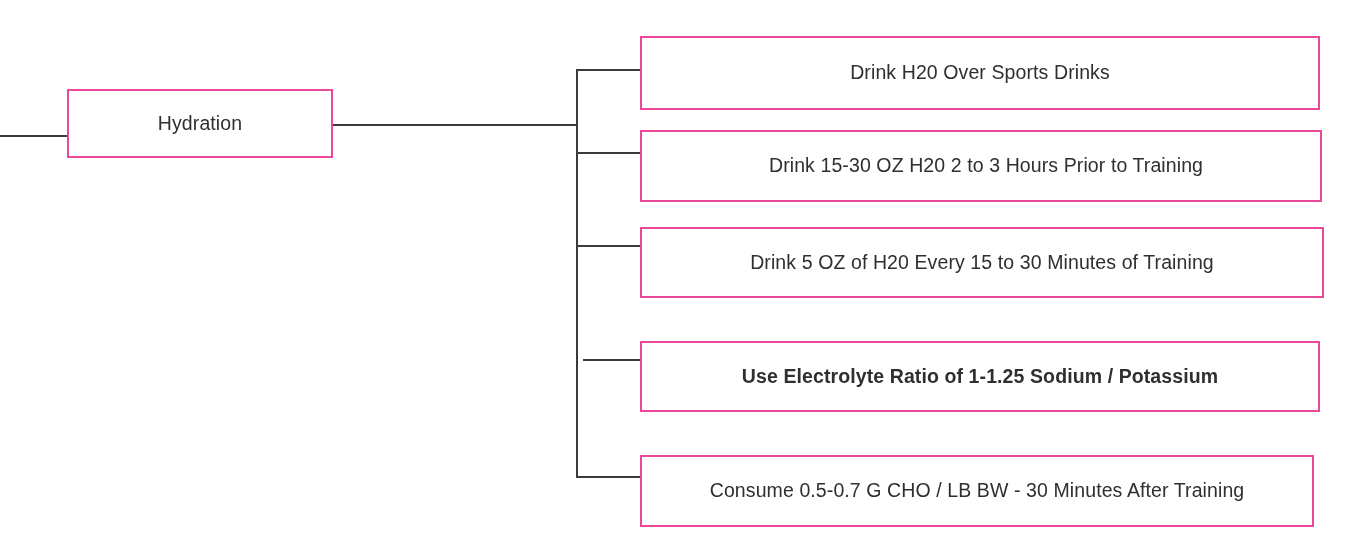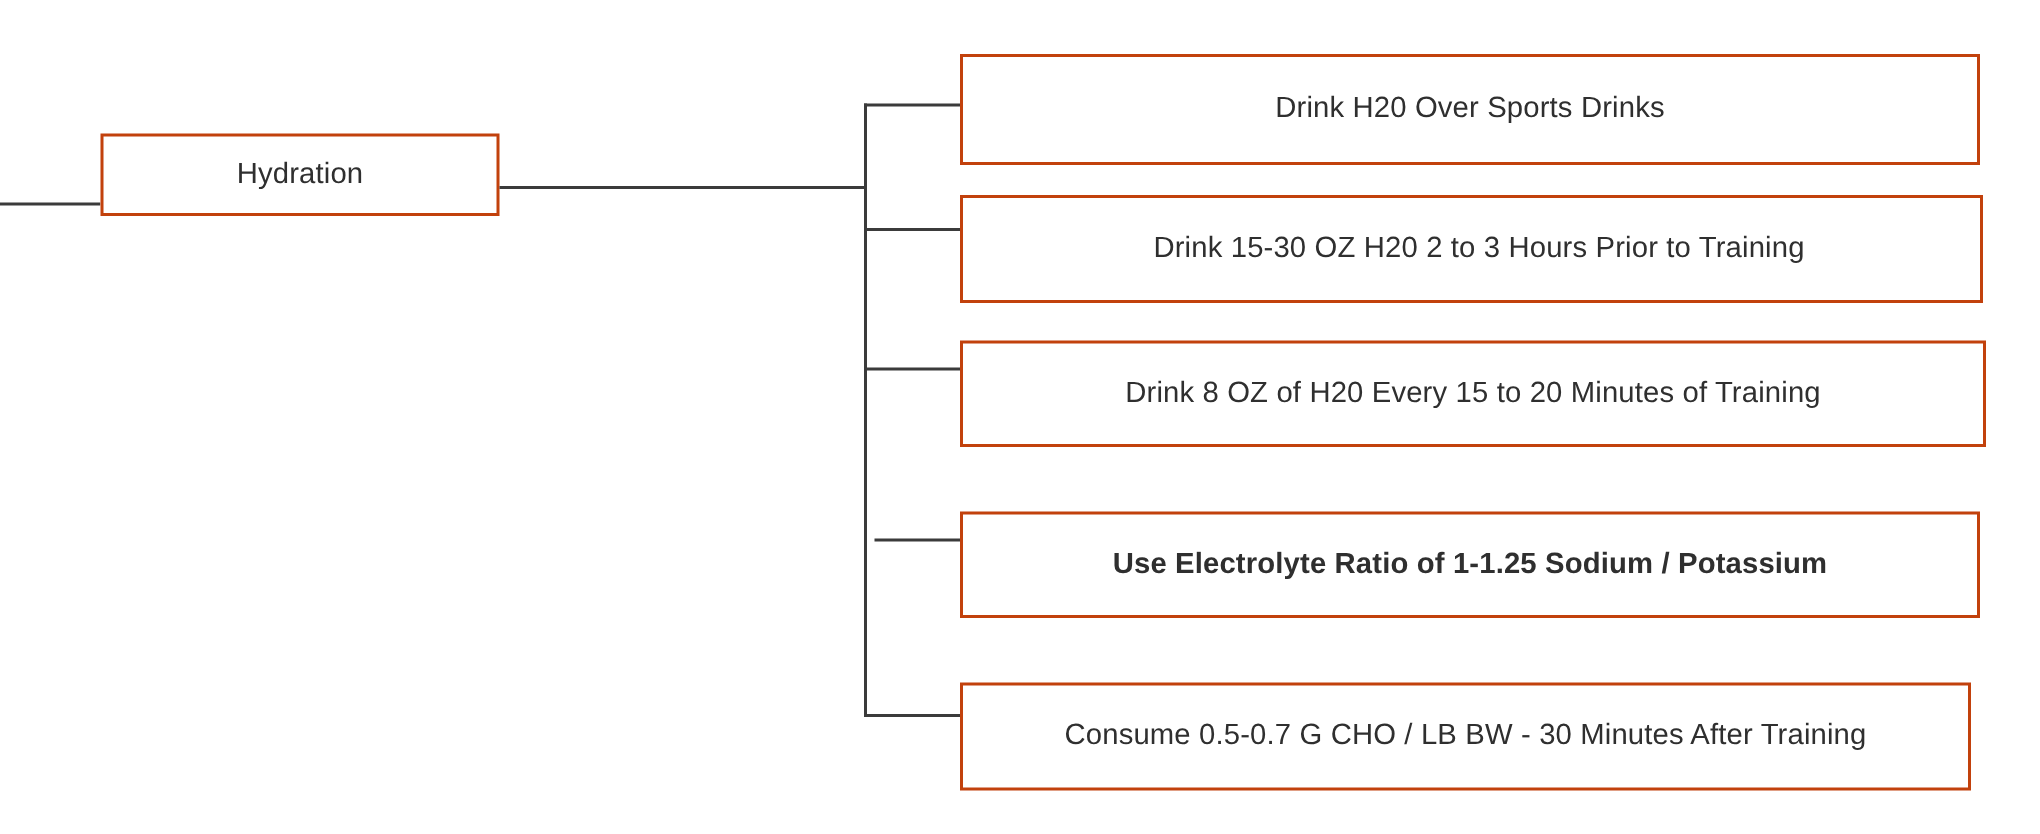--- a/index.html
+++ b/index.html
@@ -14,21 +14,21 @@
     position: relative;
     width: 1360px;
     height: 556px;
     background: #ffffff;
     overflow: hidden;
   }
   .node {
     position: absolute;
     box-sizing: border-box;
     background: #ffffff;
-    border: 2px solid #c2410c;
+    border: 2px solid #ec4899;
     display: flex;
     align-items: center;
     justify-content: center;
     text-align: center;
     color: #2f2f2f;
     font-size: 19.5px;
     line-height: 1.2;
     letter-spacing: 0.1px;
     padding: 0 10px;
   }
@@ -43,42 +43,42 @@
   .conn-h { height: 2px; }
   .conn-v { width: 2px; }
 </style>
 </head>
 <body>
 
 <div id="canvas">
 
   <div class="conn conn-h" id="incoming-edge" style="left: 0px; top: 135px; width: 67px;"></div>
 
-  <div class="node" id="root-node" style="left: 67px; top: 89px; width: 266px; height: 55px;">
+  <div class="node" id="root-node" style="left: 67px; top: 89px; width: 266px; height: 69px;">
     <span class="node-label">Hydration</span>
   </div>
 
   <div class="conn conn-h" id="root-stem" style="left: 333px; top: 124px; width: 245px;"></div>
 
   <div class="conn conn-v" id="trunk" style="left: 576px; top: 69px; height: 409px;"></div>
 
   <div class="conn conn-h" style="left: 576px; top: 69px; width: 66px;"></div>
   <div class="conn conn-h" style="left: 576px; top: 152px; width: 66px;"></div>
   <div class="conn conn-h" style="left: 576px; top: 245px; width: 66px;"></div>
   <div class="conn conn-h" style="left: 583px; top: 359px; width: 59px;"></div>
   <div class="conn conn-h" style="left: 576px; top: 476px; width: 66px;"></div>
 
   <div class="node" style="left: 640px; top: 36px; width: 680px; height: 74px;">
     <span class="node-label">Drink H20 Over Sports Drinks</span>
   </div>
   <div class="node" style="left: 640px; top: 130px; width: 682px; height: 72px; padding-left: 20px;">
     <span class="node-label">Drink 15-30 OZ H20 2 to 3 Hours Prior to Training</span>
   </div>
   <div class="node" style="left: 640px; top: 227px; width: 684px; height: 71px;">
-    <span class="node-label">Drink 8 OZ of H20 Every 15 to 20 Minutes of Training</span>
+    <span class="node-label">Drink 5 OZ of H20 Every 15 to 30 Minutes of Training</span>
   </div>
   <div class="node" style="left: 640px; top: 341px; width: 680px; height: 71px; font-weight: bold;">
     <span class="node-label">Use Electrolyte Ratio of 1-1.25 Sodium / Potassium</span>
   </div>
   <div class="node" style="left: 640px; top: 455px; width: 674px; height: 72px;">
     <span class="node-label">Consume 0.5-0.7 G CHO / LB BW - 30 Minutes After Training</span>
   </div>
 
 </div>
 

